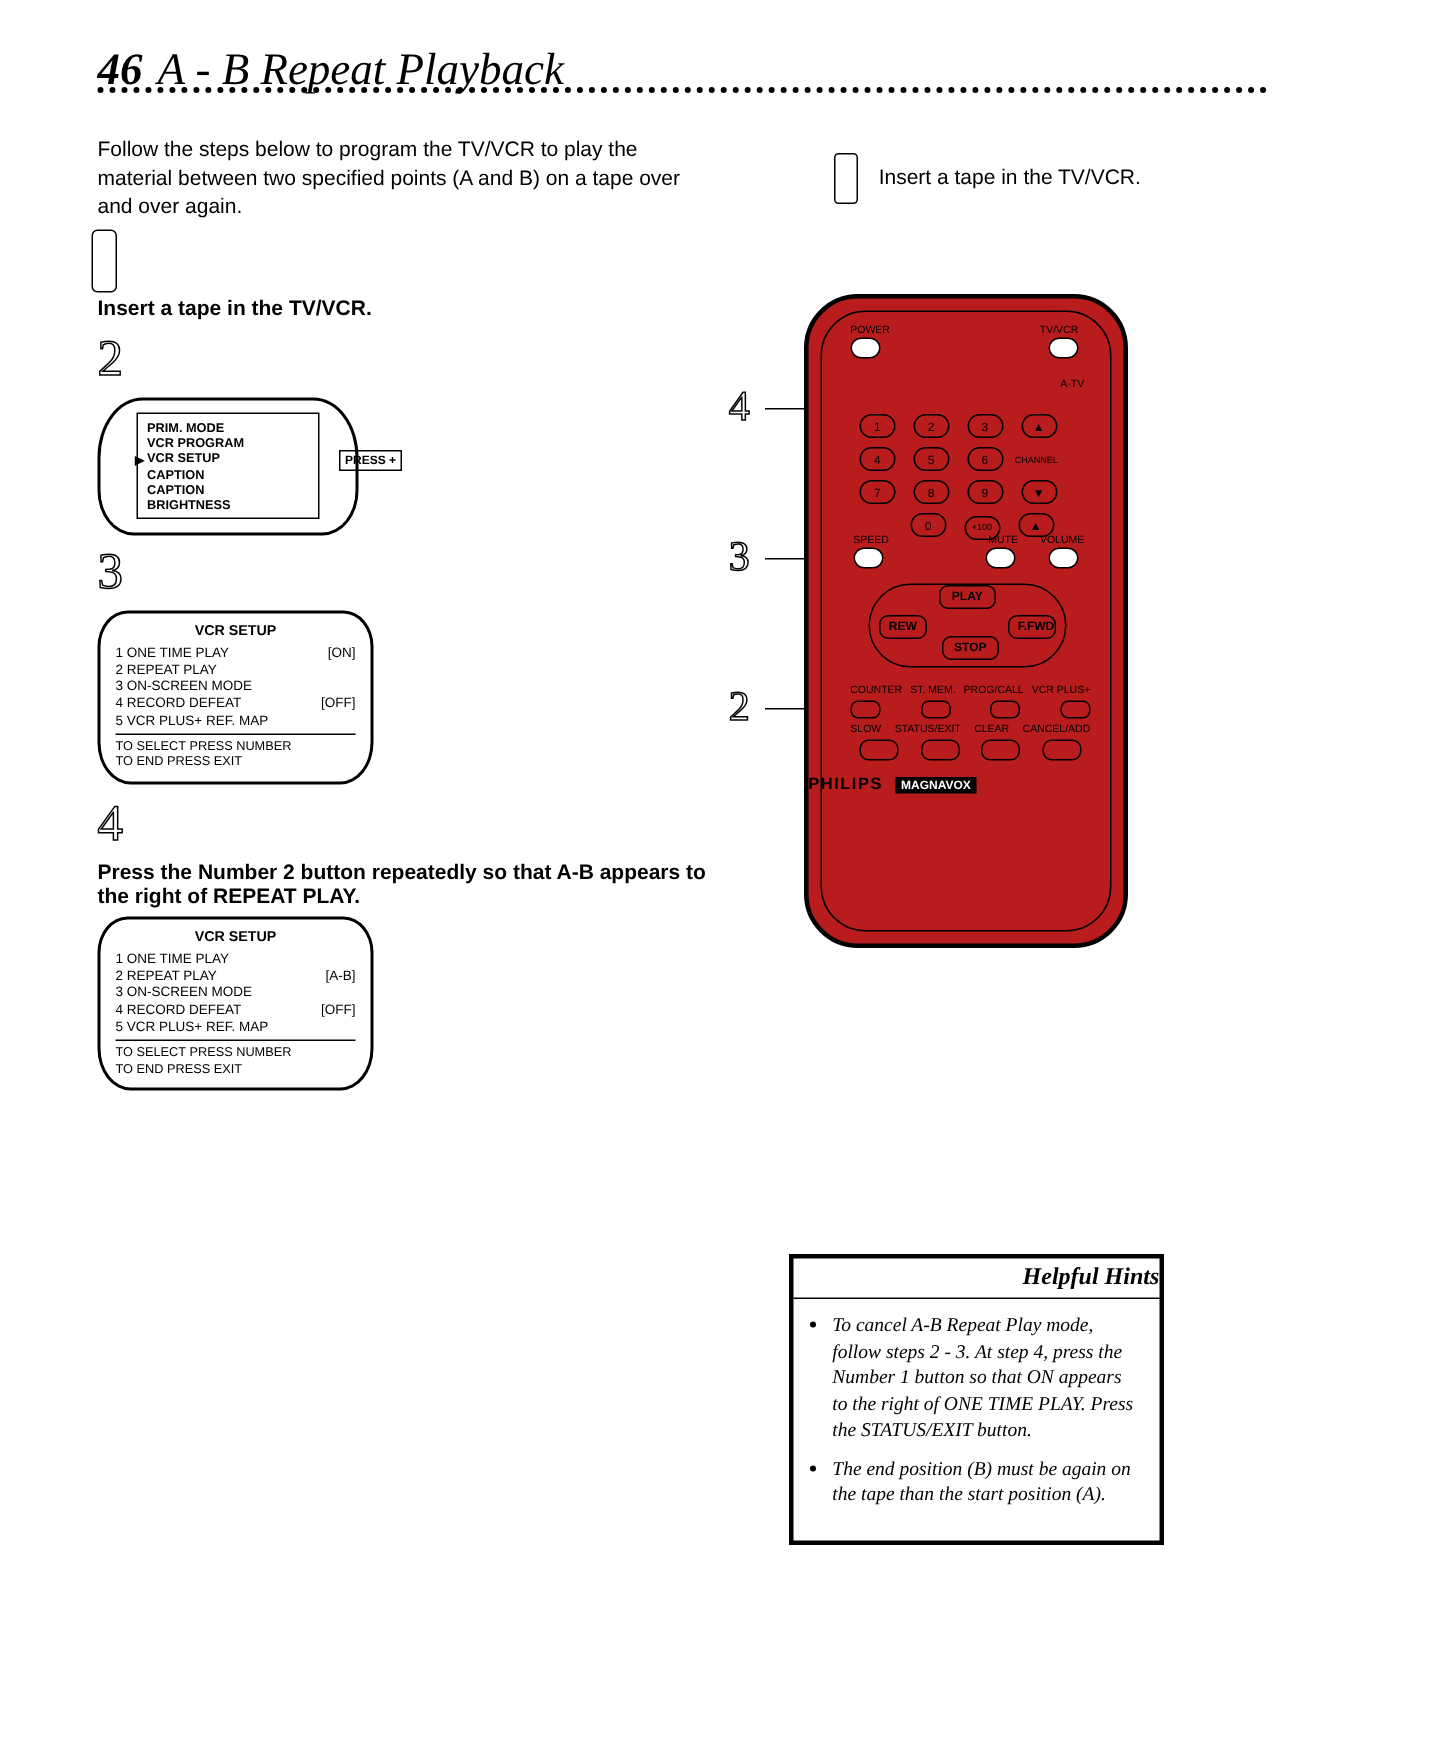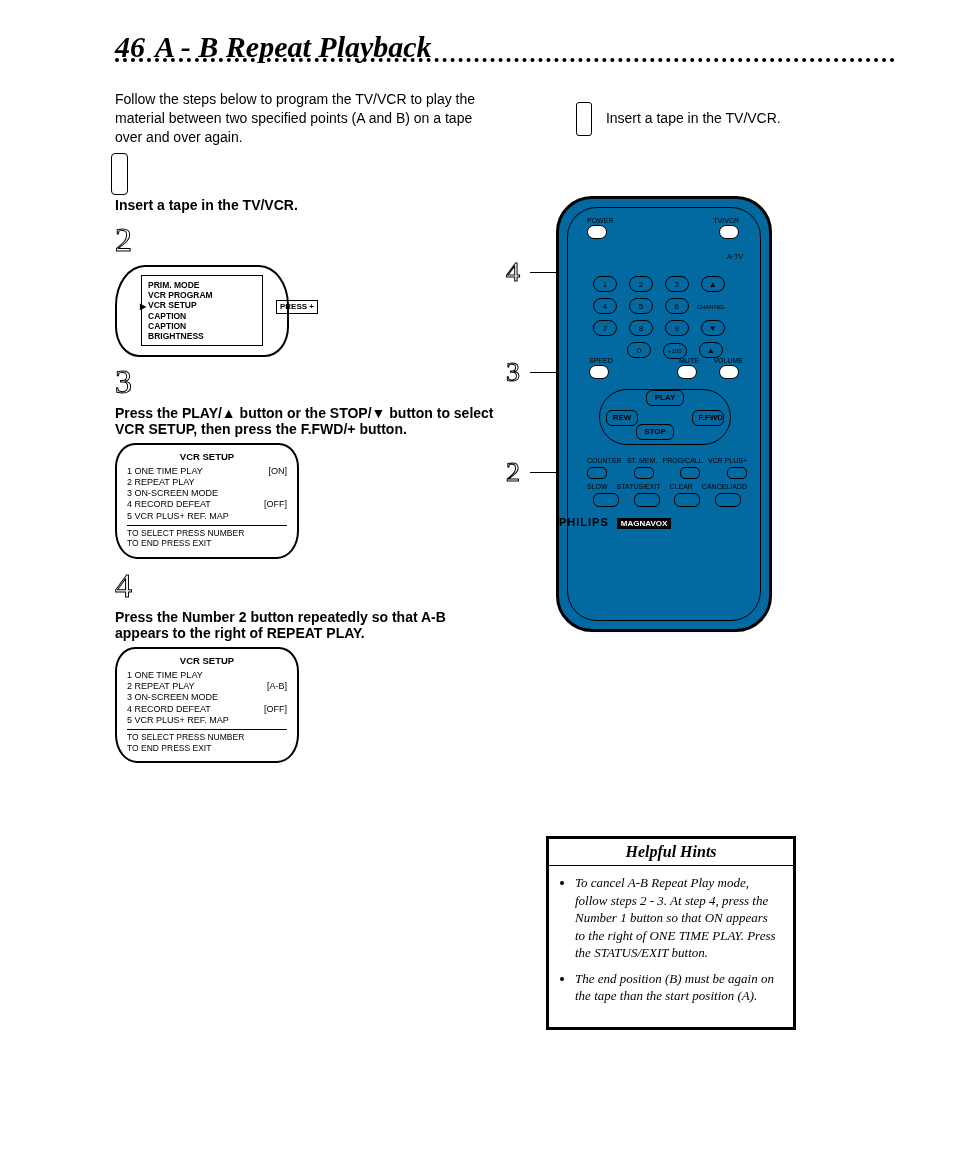--- a/index.html
+++ b/index.html
@@ -7,28 +7,28 @@
     font-family:Arial,Helvetica,sans-serif;
     background:#fff;color:#000;
     width:954px;height:1167px;
     position:relative;
     font-size:14px;
   }
   .page{
     position:relative;
     width:856px;height:1167px;
     box-sizing:border-box;
-    padding:30px 60px 0 115px;
+    padding:30px 60px 0 65px;
   }
   .title-row{
     display:flex;align-items:baseline;
     gap:10px;
   }
   .page-num{font-weight:700;font-style:italic;font-size:30px;font-family:Georgia,serif;}
-  .page-title{font-weight:700;font-style:italic;font-size:30px;font-family:Georgia,serif;}
+  .page-title{font-weight:400;font-style:italic;font-size:30px;font-family:Georgia,serif;}
   .dots{
     border-bottom:4px dotted #000;
     margin-top:-6px;margin-bottom:10px;
     width:780px;
   }
   .cols{display:flex;gap:40px;margin-top:28px;}
   .left{width:440px;}
   .right{width:300px;position:relative;}
   .intro{font-size:14px;line-height:1.35;margin-bottom:6px;}
   .step-num{font-family:Georgia,serif;font-size:34px;display:inline-block;margin-top:2px;
@@ -50,42 +50,42 @@
     padding:6px 10px 8px;font-size:9px;line-height:1.25;margin:6px 0;
   }
   .setup-box .hdr{font-weight:700;text-align:center;font-size:9.5px;margin-bottom:3px;}
   .setup-box .row{display:flex;justify-content:space-between;}
   .setup-box .ftr{border-top:1px solid #000;margin-top:3px;padding-top:2px;font-size:8.5px;}
   .hints{
     border:3px solid #000;width:220px;
     padding:8px 12px 14px;margin-top:200px;margin-left:10px;
     font-size:13px;
   }
-  .hints-title{font-weight:700;font-style:italic;text-align:center;font-family:Georgia,serif;font-size:16px;
+  .hints-title{font-weight:700;font-style:italic;text-align:right;font-family:Georgia,serif;font-size:16px;
     border-bottom:1px solid #000;margin:-8px -12px 8px;padding:4px 0;}
   .hints ul{margin:0;padding-left:14px;font-style:italic;font-family:Georgia,serif;font-size:13px;line-height:1.35;}
   .hints li{margin-bottom:8px;}
   .remote{
     position:absolute;top:0;left:20px;
     width:210px;height:430px;
     border:3px solid #000;border-radius:36px;
-    background:#0369a1;
+    background:#b91c1c;
   }
   .remote-inner{position:absolute;inset:8px;border:1px solid #000;border-radius:30px;}
   .rbtn{position:absolute;border:1.5px solid #000;border-radius:50%;background:#fff;}
   .rbtn.sm{width:18px;height:12px;border-radius:8px;}
   .rlbl{position:absolute;font-size:7px;}
   .keypad{position:absolute;top:74px;left:30px;width:150px;}
   .keypad .kb{display:inline-flex;width:22px;height:14px;border:1.5px solid #000;border-radius:8px;margin:3px 4px;
     align-items:center;justify-content:center;font-size:8px;}
   .transport{position:absolute;top:190px;left:40px;width:130px;height:54px;border:1.5px solid #000;border-radius:28px;
     font-size:8px;}
   .transport .play{position:absolute;top:0;left:46px;width:36px;height:14px;border:1px solid #000;border-radius:6px;
     text-align:center;font-size:8px;line-height:14px;font-weight:700;}
-  .transport .stop{position:absolute;bottom:4px;left:36px;width:36px;height:14px;border:1px solid #000;border-radius:6px;
+  .transport .stop{position:absolute;bottom:4px;left:48px;width:36px;height:14px;border:1px solid #000;border-radius:6px;
     text-align:center;font-size:8px;line-height:14px;font-weight:700;}
   .transport .rew{position:absolute;top:20px;left:6px;width:30px;height:14px;border:1px solid #000;border-radius:6px;
     text-align:center;font-size:8px;line-height:14px;font-weight:700;}
   .transport .ffwd{position:absolute;top:20px;right:6px;width:30px;height:14px;border:1px solid #000;border-radius:6px;
     text-align:right;font-size:8px;line-height:14px;font-weight:700;}
   .brand{position:absolute;bottom:100px;width:100%;font-size:11px;font-weight:700;letter-spacing:1px;}
   .brand .sub{display:inline-block;background:#000;color:#fff;font-size:8px;padding:1px 4px;margin-left:4px;letter-spacing:0;}
   .callout{position:absolute;font-family:Georgia,serif;font-size:28px;-webkit-text-stroke:1px #000;color:#fff;}
   .callout-line{position:absolute;height:1px;background:#000;}
   .small-row{position:absolute;top:258px;left:28px;width:160px;display:flex;justify-content:space-between;}
@@ -123,21 +123,20 @@
           <div>VCR PROGRAM</div>
           <div>VCR SETUP</div>
           <div>CAPTION</div>
           <div>CAPTION</div>
           <div>BRIGHTNESS</div>
           <span class="press-btn">PRESS +</span>
         </div>
       </div>
 
       <div class="step-num">3</div>
-      <div class="step-text">Press the PLAY/▲ button or the STOP/▼ button to select VCR SETUP, then press the F.FWD/+ button.</div>
 
       <div class="setup-box">
         <div class="hdr">VCR SETUP</div>
         <div class="row">
             <span><span>1</span> <span>ONE TIME PLAY</span></span>
             <span>[ON]</span>
           </div>
         <div class="row">
             <span><span>2</span> <span>REPEAT PLAY</span></span>
             <span></span>

